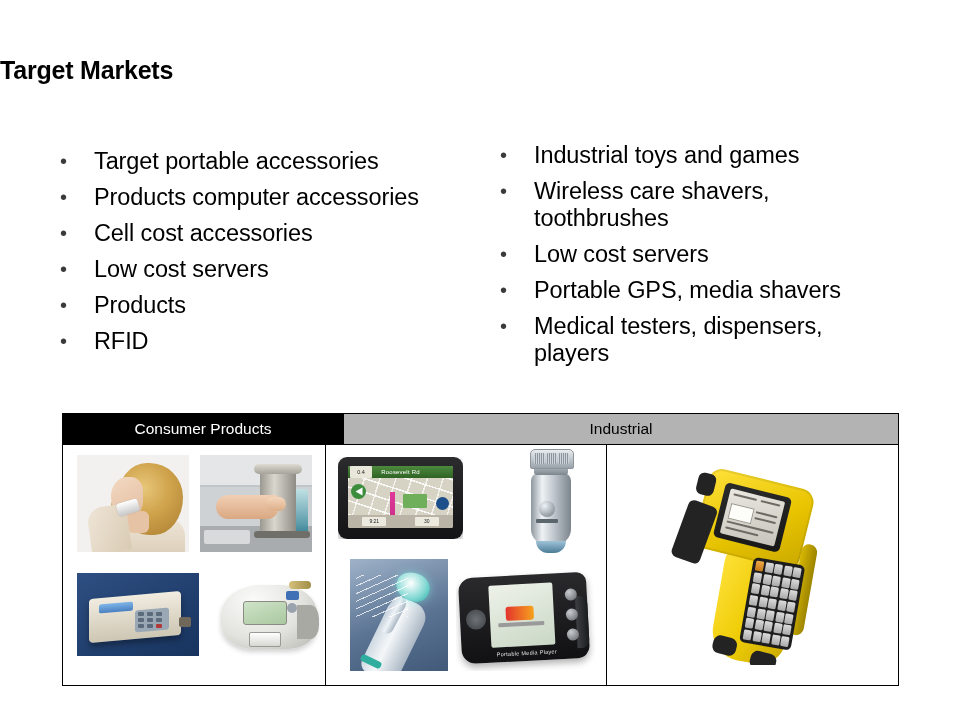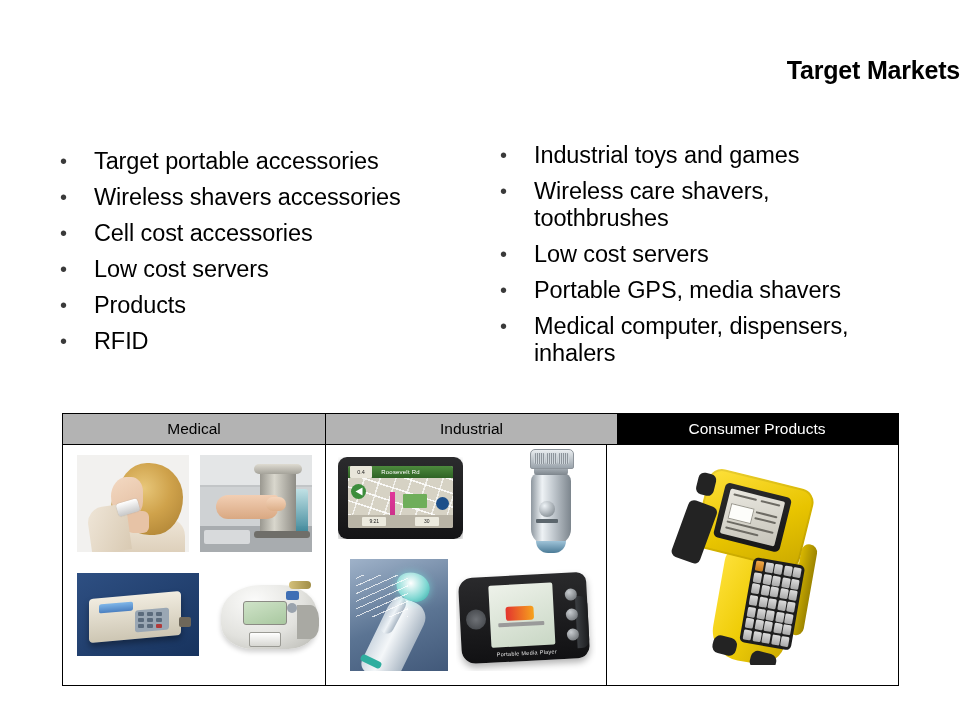--- a/index.html
+++ b/index.html
@@ -15,21 +15,21 @@
     font-family: "Liberation Sans", sans-serif;
     color: #000000;
   }
 
   
   #slide-title {
     position: absolute;
     top: 56px;
     left: 0;
     width: 960px;
-    text-align: right;
+    text-align: left;
     font-size: 25px;
     font-weight: bold;
     letter-spacing: -0.2px;
     color: #000000;
   }
 
   
   .bullet-col {
     position: absolute;
   }
@@ -389,21 +389,21 @@
 
 <div id="slide-title">Target Markets</div>
 
 <div id="bullets-left" class="bullet-col">
   <div class="bullet-item">
     <span class="bullet-mark">•</span>
     <span class="bullet-text">Target portable accessories</span>
   </div>
   <div class="bullet-item">
     <span class="bullet-mark">•</span>
-    <span class="bullet-text">Wireless shavers accessories</span>
+    <span class="bullet-text">Products computer accessories</span>
   </div>
   <div class="bullet-item">
     <span class="bullet-mark">•</span>
     <span class="bullet-text">Cell cost accessories</span>
   </div>
   <div class="bullet-item">
     <span class="bullet-mark">•</span>
     <span class="bullet-text">Low cost servers</span>
   </div>
   <div class="bullet-item">
@@ -428,30 +428,29 @@
   <div class="bullet-item">
     <span class="bullet-mark">•</span>
     <span class="bullet-text">Low cost servers</span>
   </div>
   <div class="bullet-item">
     <span class="bullet-mark">•</span>
     <span class="bullet-text">Portable GPS, media shavers</span>
   </div>
   <div class="bullet-item">
     <span class="bullet-mark">•</span>
-    <span class="bullet-text">Medical computer, dispensers, inhalers</span>
+    <span class="bullet-text">Medical testers, dispensers, players</span>
   </div>
 </div>
 
 <div id="market-table">
 
   <div class="table-header-row">
-    <div class="hcell gray divider-r col-medical">Medical</div>
+    <div class="hcell black divider-r col-consumer">Consumer Products</div>
     <div class="hcell gray col-industrial">Industrial</div>
-    <div class="hcell black divider-r col-consumer">Consumer Products</div>
   </div>
 
   <div class="table-body-row">
 
     <div class="bcell divider-r col-medical">
 
       <div class="photo ph-inhaler">
         <div class="ih-body"></div>
         <div class="ih-hair"></div>
         <div class="ih-face"></div>

